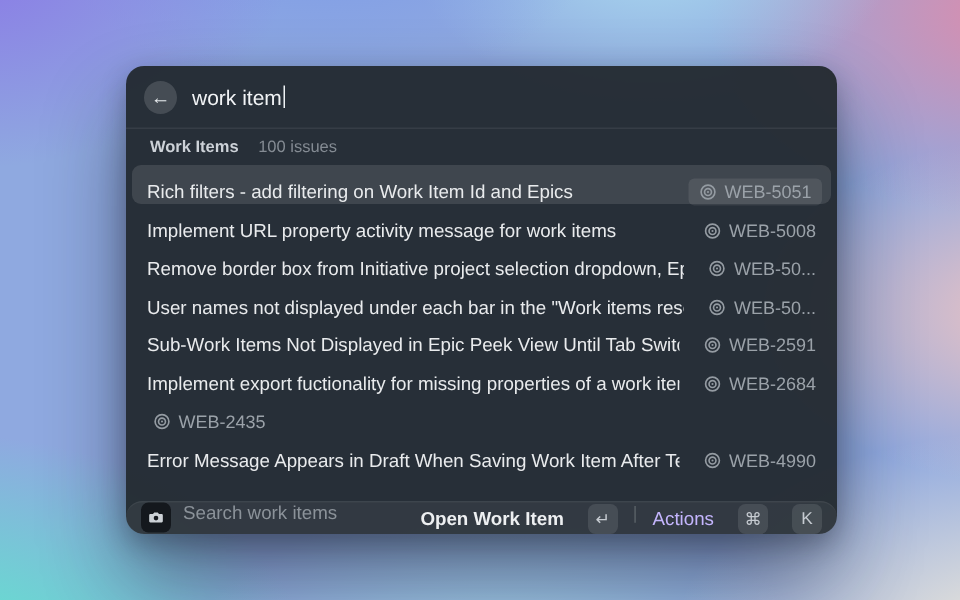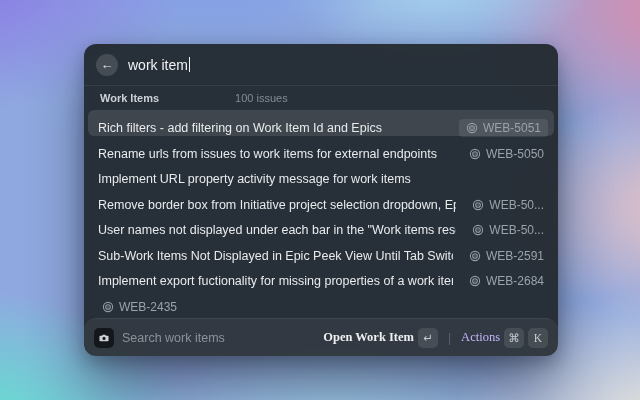--- a/index.html
+++ b/index.html
@@ -29,42 +29,42 @@
   }
 
   .search-row { flex:none; height:42px; display:flex; align-items:center; gap:10px;
     padding:0 12px; border-bottom:1px solid rgba(255,255,255,0.07); }
   .back-btn { width:22px; height:22px; border-radius:50%; border:none; cursor:pointer;
     background:rgba(255,255,255,0.14); color:#e4e8eb; font-size:13px; line-height:1;
     display:flex; align-items:center; justify-content:center; font-family:inherit; }
   .query { display:flex; align-items:center; color:#f1f3f5; font-size:14px; font-weight:500; }
   .caret { width:1.5px; height:15px; background:#eef2f4; margin-left:1px; }
 
-  .section-row { flex:none; height:22px; display:flex; align-items:center; gap:28px; padding:2px 16px 0; }
+  .section-row { flex:none; height:22px; display:flex; align-items:center; gap:13px; padding:2px 16px 0; }
   .section-title { color:#cdd2d8; font-size:11px; font-weight:600; }
-  .section-count { color:#848b93; font-size:11px;margin-left:48px; }
+  .section-count { color:#848b93; font-size:11px; }
 
   .list { flex:1; overflow:hidden; padding-top:2px; }
   .row { height:25.5px; margin:0 4px; padding:11px 6px 0 10px; border-radius:6px;
     display:flex; align-items:center; justify-content:space-between; gap:12px; cursor:pointer; }
   .row.selected { background:rgba(255,255,255,0.115); }
   .row-title { color:#e9ebed; font-size:12.5px; white-space:nowrap; overflow:hidden; flex:1 1 auto; }
   .row-meta { flex:none; display:flex; align-items:center; gap:5px;
     color:#9ba2a9; font-size:12px; padding:2px 4px; border-radius:4px; }
   .row.selected .row-meta { background:rgba(255,255,255,0.09); padding:2px 7px;justify-content:center; }
   .target-icon { display:block; }
 
-  .footer { flex:none; height:38px; background:rgba(255,255,255,0.05);
+  .footer { flex:none; height:22px; background:rgba(255,255,255,0.05);
     border-top:1px solid rgba(255,255,255,0.06);
-    display:flex; align-items:center; gap:8px; padding:0 10px;border-radius:13px; }
+    display:flex; gap:8px; padding:0 10px;border-radius:13px; }
   .context-key { flex:none; width:20px; height:20px; border-radius:5px; background:#14181d;
     display:flex; align-items:center; justify-content:center; }
   .footer-hint { color:#8b9299; font-size:12.5px; }
   .spacer { flex:1; }
-  .action-group { display:flex; align-items:center; gap:4px; cursor:pointer;font-family:Liberation Serif, serif; }
+  .action-group { display:flex; align-items:center; gap:16px; cursor:pointer; }
   .action-primary { color:#edeff1; font-size:12.5px; font-weight:600; }
   .action-secondary { color:#c4b5fd; font-size:12.5px; }
   .keycap { min-width:20px; height:20px; padding:0 4px; border-radius:5px;
     background:rgba(255,255,255,0.10); color:#c6cbd1; font-size:11.5px;
     display:flex; align-items:center; justify-content:center; }
   .vdiv { color:#596067; font-size:12px; padding:0 2px; }
 </style>
 </head>
 <body>
 
@@ -92,32 +92,29 @@
           <span class="row-meta">
             <svg class="target-icon" width="12" height="12" viewBox="0 0 12 12" aria-hidden="true">
               <circle cx="6" cy="6" r="4.6" fill="none" stroke="#949ba2" stroke-width="1.1"></circle>
               <circle cx="6" cy="6" r="2.3" fill="none" stroke="#949ba2" stroke-width="1.1"></circle>
               <circle cx="6" cy="6" r="0.7" fill="#949ba2"></circle>
             </svg>
             <span>WEB-5051</span>
           </span>
         </div>
         <div class="row">
-          <span class="row-title">Rename urls from issues to work items for external endpoints</span>
-          <span class="row-meta">
-            <svg class="target-icon" width="12" height="12" viewBox="0 0 12 12" aria-hidden="true">
-              <circle cx="6" cy="6" r="4.6" fill="none" stroke="#949ba2" stroke-width="1.1"></circle>
-              <circle cx="6" cy="6" r="2.3" fill="none" stroke="#949ba2" stroke-width="1.1"></circle>
-              <circle cx="6" cy="6" r="0.7" fill="#949ba2"></circle>
-            </svg>
-            <span>WEB-5050</span>
-          </span>
-        </div>
-        <div class="row">
           <span class="row-title">Implement URL property activity message for work items</span>
+          <span class="row-meta">
+            <svg class="target-icon" width="12" height="12" viewBox="0 0 12 12" aria-hidden="true">
+              <circle cx="6" cy="6" r="4.6" fill="none" stroke="#949ba2" stroke-width="1.1"></circle>
+              <circle cx="6" cy="6" r="2.3" fill="none" stroke="#949ba2" stroke-width="1.1"></circle>
+              <circle cx="6" cy="6" r="0.7" fill="#949ba2"></circle>
+            </svg>
+            <span>WEB-5008</span>
+          </span>
         </div>
         <div class="row">
           <span class="row-title">Remove border box from Initiative project selection dropdown, Epic selection, Start date, and Due...</span>
           <span class="row-meta">
             <svg class="target-icon" width="12" height="12" viewBox="0 0 12 12" aria-hidden="true">
               <circle cx="6" cy="6" r="4.6" fill="none" stroke="#949ba2" stroke-width="1.1"></circle>
               <circle cx="6" cy="6" r="2.3" fill="none" stroke="#949ba2" stroke-width="1.1"></circle>
               <circle cx="6" cy="6" r="0.7" fill="#949ba2"></circle>
             </svg>
             <span>WEB-50...</span>

